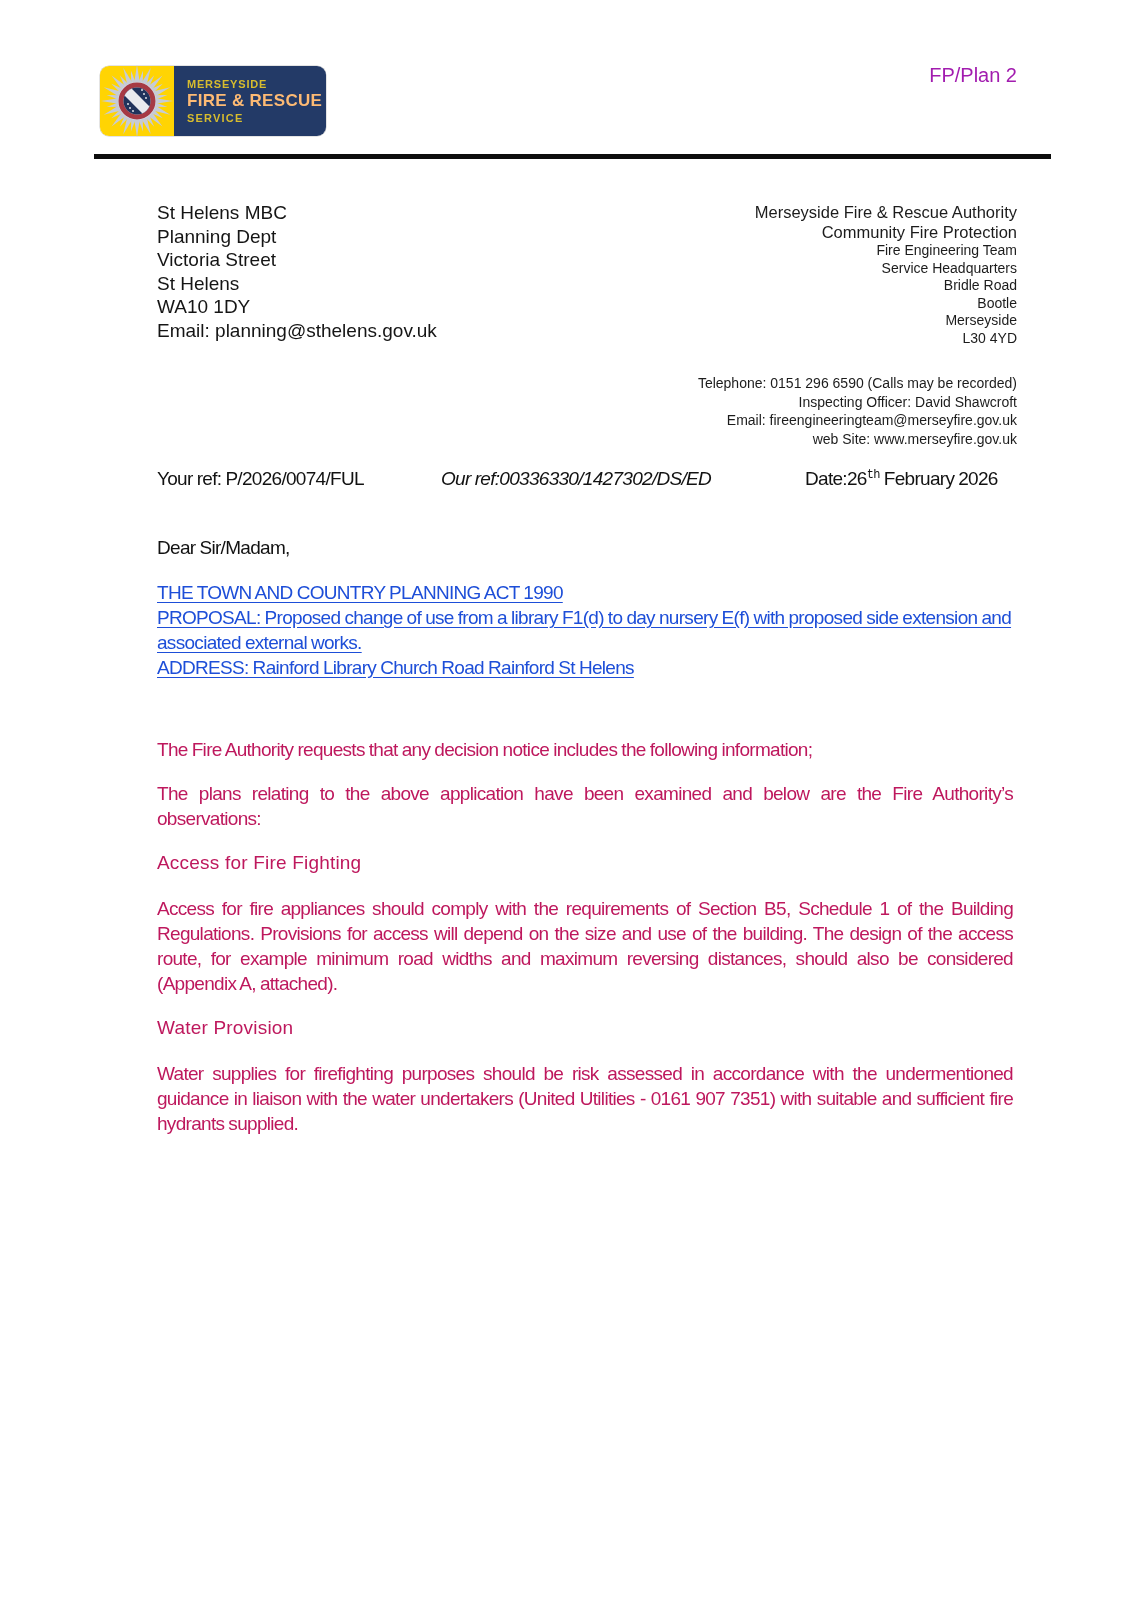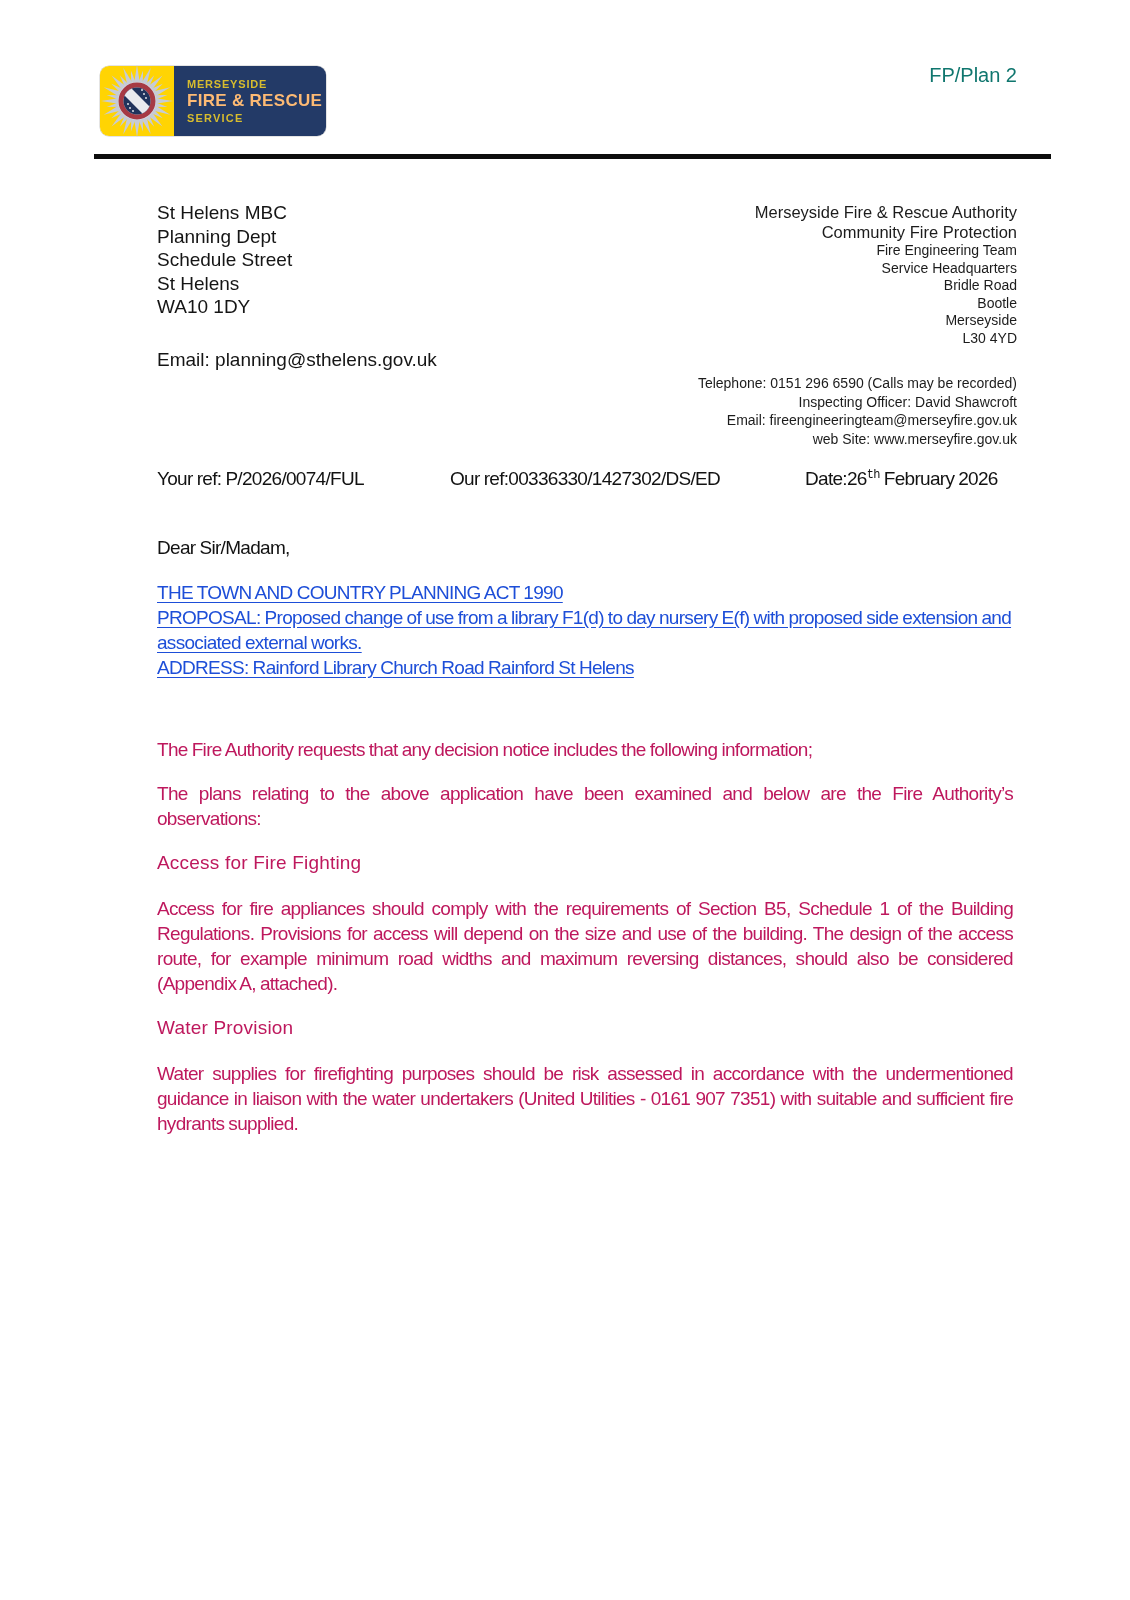--- a/index.html
+++ b/index.html
@@ -1,46 +1,46 @@
 <!DOCTYPE html>
 <html><head>
 <meta charset="utf-8">
 <style>
   html,body{margin:0;padding:0;background:#ffffff;}
   body{width:1130px;height:1600px;position:relative;overflow:hidden;
        font-family:"Liberation Sans", sans-serif;color:#121212;}
   .page{position:absolute;inset:0;background:#fff;}
 
   
-  .doc-code{position:absolute;top:64px;right:113px;font-size:20px;color:#0f766e;margin-left:48px;}
+  .doc-code{position:absolute;top:64px;right:113px;font-size:20px;color:#a21caf;margin-left:48px;}
   .logo{position:absolute;left:100px;top:66px;width:226px;height:70px;display:flex;
         border-radius:9px;box-shadow:0 0 0 0.5px #c9c9c9;}
   .logo-yellow{width:74px;background:#ffd403;border-radius:9px 0 0 9px;position:relative;}
   .logo-blue{flex:1;background:#233a67;border-radius:0 9px 9px 0;
              display:flex;flex-direction:column;justify-content:center;padding-left:13px;}
   .logo-line1{font-size:11px;font-weight:bold;color:#d7bc2e;letter-spacing:0.8px;}
   .logo-line2{font-size:17px;font-weight:bold;color:#fdba74;letter-spacing:0.3px;margin:1px 0;}
   .logo-line3{font-size:11px;font-weight:bold;color:#d7bc2e;letter-spacing:1.2px;}
   .badge{position:absolute;left:50%;top:50%;transform:translate(-50%,-50%);}
   .rule{position:absolute;left:94px;top:154px;width:957px;height:5px;background:#0d0d0d;}
 
   
   .recipient{position:absolute;left:157px;top:201px;font-size:19px;line-height:23.5px;color:#151515;}
-  .recipient .email-line{margin-top:29px;}
+  .recipient .email-line{}
   .sender{position:absolute;right:113px;top:203px;text-align:right;color:#1c1c1c;}
   .sender .big{font-size:16.5px;line-height:19.5px;}
   .sender .small{font-size:14px;line-height:17.5px;}
   .contact{position:absolute;right:113px;top:374px;text-align:right;font-size:14px;
            line-height:18.5px;color:#1c1c1c;}
 
   
   .cond{letter-spacing:-0.7px;word-spacing:-0.5px;}
   .refs{position:absolute;left:0;top:468px;width:1130px;font-size:19px;color:#121212;}
   .your-ref{position:absolute;left:157px;}
-  .our-ref{position:absolute;left:450px;}
+  .our-ref{position:absolute;left:441px;font-style:italic;}
   .date-ref{position:absolute;left:805px;}
   .date-ref sup{font-size:12px;vertical-align:super;line-height:0;font-family:Liberation Mono, monospace;}
 
   .salutation{position:absolute;left:157px;top:537px;font-size:19px;color:#121212;}
   .subject{position:absolute;left:157px;top:580px;width:860px;font-size:19px;
            line-height:25px;color:#1d4ed8;}
   .subject div{text-decoration:underline;text-underline-offset:3px;}
 
   .letter-body{position:absolute;left:157px;top:737px;width:856px;font-size:19px;
                line-height:25px;color:#be185d;}
@@ -118,21 +118,21 @@
       <div class="logo-line2">FIRE &amp; RESCUE</div>
       <div class="logo-line3">SERVICE</div>
     </div>
   </div>
 
   <div class="rule"></div>
 
   <div class="recipient">
     <div>St Helens MBC</div>
     <div>Planning Dept</div>
-    <div>Schedule Street</div>
+    <div>Victoria Street</div>
     <div>St Helens</div>
     <div>WA10 1DY</div>
     <div class="email-line">Email: planning@sthelens.gov.uk</div>
   </div>
 
   <div class="sender">
     <div class="big">Merseyside Fire &amp; Rescue Authority</div>
     <div class="big">Community Fire Protection</div>
     <div class="small">Fire Engineering Team</div>
     <div class="small">Service Headquarters</div>

